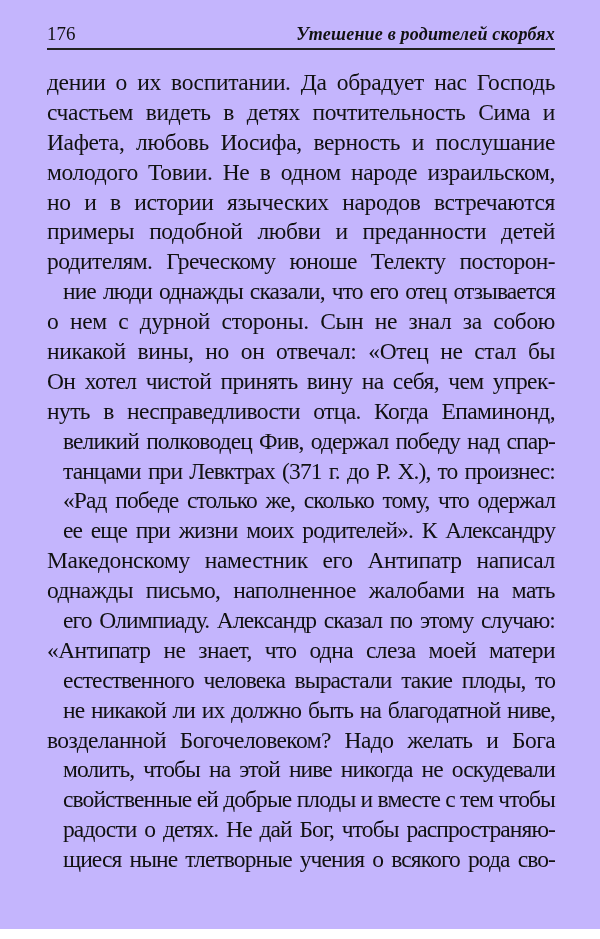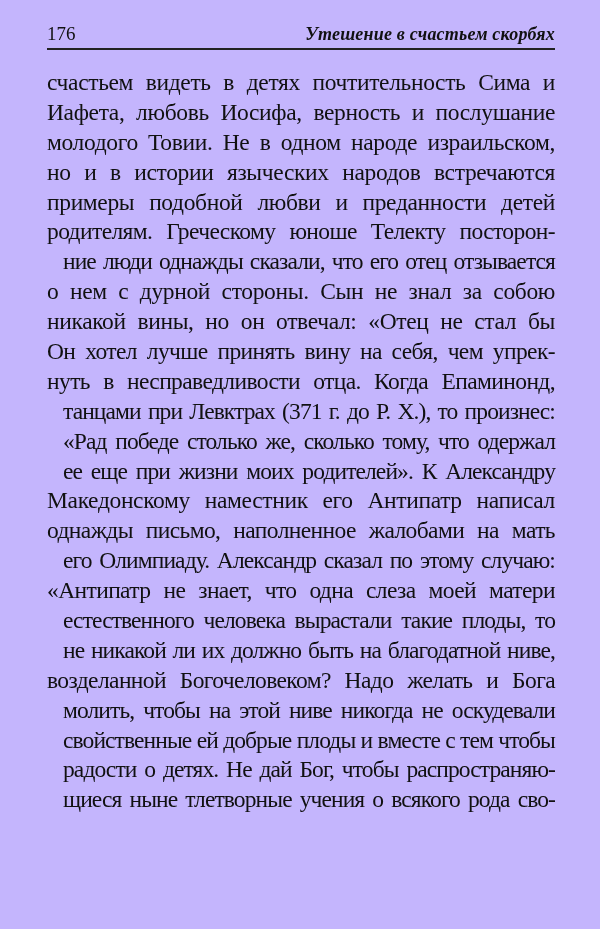--- a/index.html
+++ b/index.html
@@ -18,36 +18,38 @@
           height: 29.9px; overflow: visible; letter-spacing: -0.35px; }
   .line.tight { letter-spacing: -0.9px; margin-left: 16px; }
   .line.mid { letter-spacing: -0.6px; font-family: Liberation Serif, serif; }
 </style>
 </head>
 <body>
 
 <div class="page">
   <div class="header">
     <span class="page-num">176</span>
-    <span class="running-title">Утешение в счастьем скорбях</span>
+    <span class="running-title">Утешение в родителей скорбях</span>
   </div>
   <div class="rule"></div>
 
   <div class="body-text">
+    <span class="line">дении о их воспитании. Да обрадует нас Господь</span>
     <span class="line">счастьем видеть в детях почтительность Сима и</span>
     <span class="line">Иафета, любовь Иосифа, верность и послушание</span>
     <span class="line">молодого Товии. Не в одном народе израильском,</span>
     <span class="line">но и в истории языческих народов встречаются</span>
     <span class="line">примеры подобной любви и преданности детей</span>
     <span class="line mid">родителям. Греческому юноше Телекту посторон-</span>
     <span class="line tight">ние люди однажды сказали, что его отец отзывается</span>
     <span class="line">о нем с дурной стороны. Сын не знал за собою</span>
     <span class="line">никакой вины, но он отвечал: «Отец не стал бы</span>
-    <span class="line mid">Он хотел лучше принять вину на себя, чем упрек-</span>
+    <span class="line mid">Он хотел чистой принять вину на себя, чем упрек-</span>
     <span class="line mid">нуть в несправедливости отца. Когда Епаминонд,</span>
+    <span class="line tight">великий полководец Фив, одержал победу над спар-</span>
     <span class="line tight">танцами при Левктрах (371 г. до Р. Х.), то произнес:</span>
     <span class="line tight">«Рад победе столько же, сколько тому, что одержал</span>
     <span class="line tight">ее еще при жизни моих родителей». К Александру</span>
     <span class="line">Македонскому наместник его Антипатр написал</span>
     <span class="line mid">однажды письмо, наполненное жалобами на мать</span>
     <span class="line tight">его Олимпиаду. Александр сказал по этому случаю:</span>
     <span class="line mid">«Антипатр не знает, что одна слеза моей матери</span>
     <span class="line tight">естественного человека вырастали такие плоды, то</span>
     <span class="line tight">не никакой ли их должно быть на благодатной ниве,</span>
     <span class="line mid">возделанной Богочеловеком? Надо желать и Бога</span>

